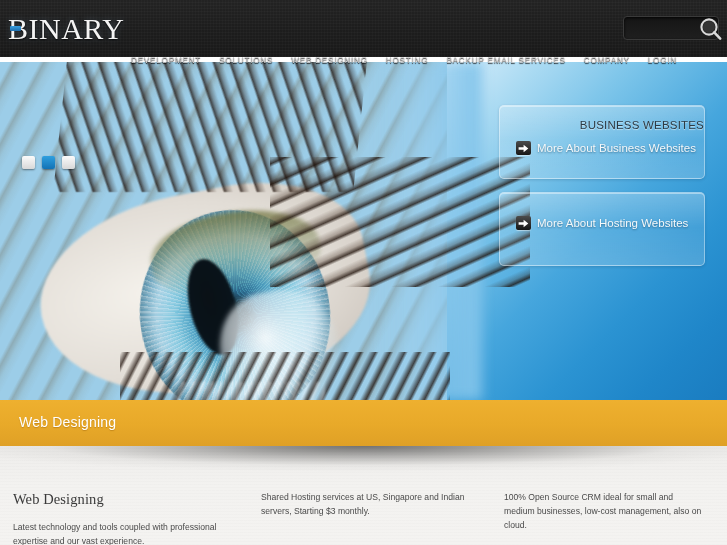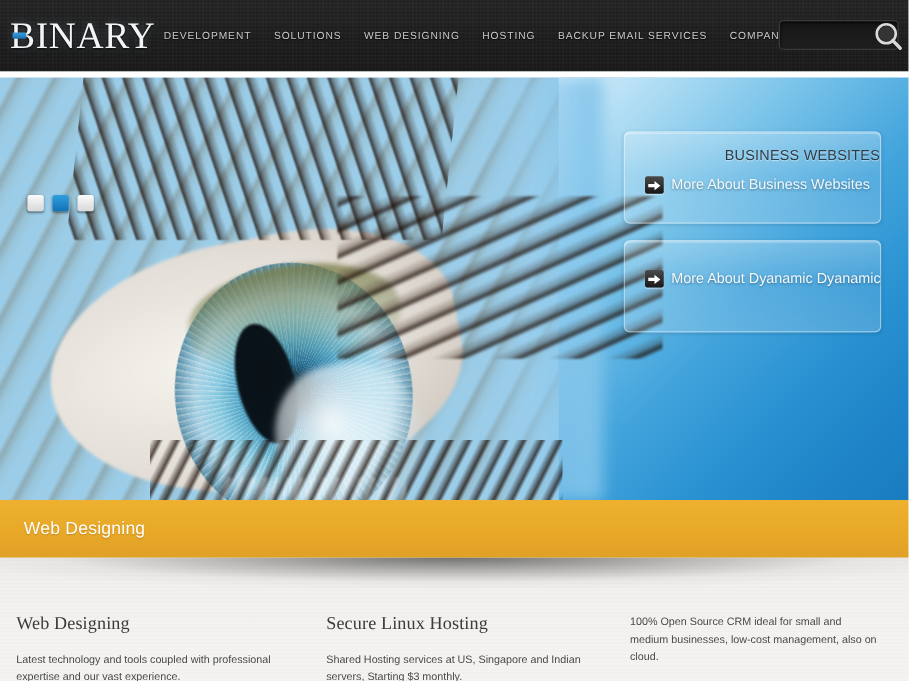--- a/index.html
+++ b/index.html
@@ -68,20 +68,21 @@
   }
   .nav-item {
     color: #c9c9c9;
     font-size: 8.2px;
     letter-spacing: 0.75px;
     text-transform: uppercase;
     padding: 0 9px;
     white-space: nowrap;
     cursor: pointer;
     text-shadow: 0 1px 1px rgba(0,0,0,0.9);
+    margin-top: 32px;
   }
 
   .search-wrap {
     position: absolute;
     right: 8px; top: 16px;
     width: 96px; height: 24px;
   }
   .search-box {
     position: absolute;
     left: 0; top: 0;
@@ -506,21 +507,21 @@
         </div>
       </div>
 
       <div class="hero-card">
         <div class="hero-card-link">
           <span class="arrow-icon">
             <svg width="11" height="9" viewBox="0 0 11 9">
               <path d="M0.6 3.2 H5.6 V0.8 L10.3 4.5 L5.6 8.2 V5.8 H0.6 Z" fill="#ffffff"></path>
             </svg>
           </span>
-          <span class="hero-card-link-text">More About Dyanamic Dyanamic</span>
+          <span class="hero-card-link-text">More About Hosting Websites</span>
         </div>
       </div>
 
 
     </div>
   </div>
 
   <div class="band">
     <div class="band-title">Web Designing</div>
   </div>
@@ -528,21 +529,20 @@
 
   <div class="content">
     <div class="cols">
 
       <div class="col col-1">
         <div class="col-title">Web Designing</div>
         <div class="col-text">Latest technology and tools coupled with professional expertise and our vast experience.</div>
       </div>
 
       <div class="col col-2">
-        <div class="col-title">Secure Linux Hosting</div>
         <div class="col-text">Shared Hosting services at US, Singapore and Indian servers, Starting $3 monthly.</div>
       </div>
 
       <div class="col col-3">
         <div class="col-text">100% Open Source CRM ideal for small and medium businesses, low-cost management, also on cloud.</div>
       </div>
 
     </div>
   </div>
 

